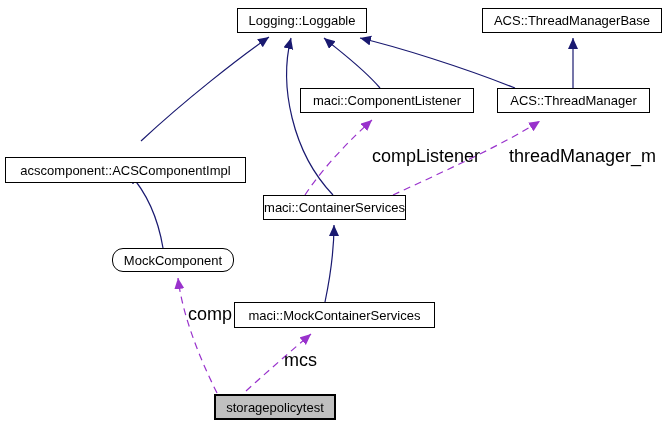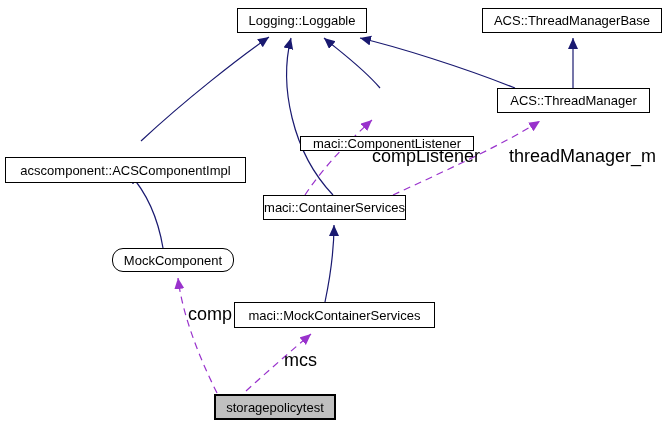--- a/index.html
+++ b/index.html
@@ -83,21 +83,21 @@
   <span class="edge-label" style="left:284px; top:350px;">mcs</span>
 
   <div class="node" style="left:237px; top:8px; width:130px; height:25px;">
     <span>Logging::Loggable</span>
   </div>
 
   <div class="node" style="left:482px; top:8px; width:180px; height:25px;">
     <span>ACS::ThreadManagerBase</span>
   </div>
 
-  <div class="node" style="left:300px; top:88px; width:174px; height:15px;margin-top:48px;">
+  <div class="node" style="left:300px; top:88px; width:174px; height:25px;">
     <span>maci::ComponentListener</span>
   </div>
 
   <div class="node" style="left:497px; top:88px; width:153px; height:25px;">
     <span>ACS::ThreadManager</span>
   </div>
 
   <div class="node" style="left:5px; top:157px; width:241px; height:26px;">
     <span>acscomponent::ACSComponentImpl</span>
   </div>

